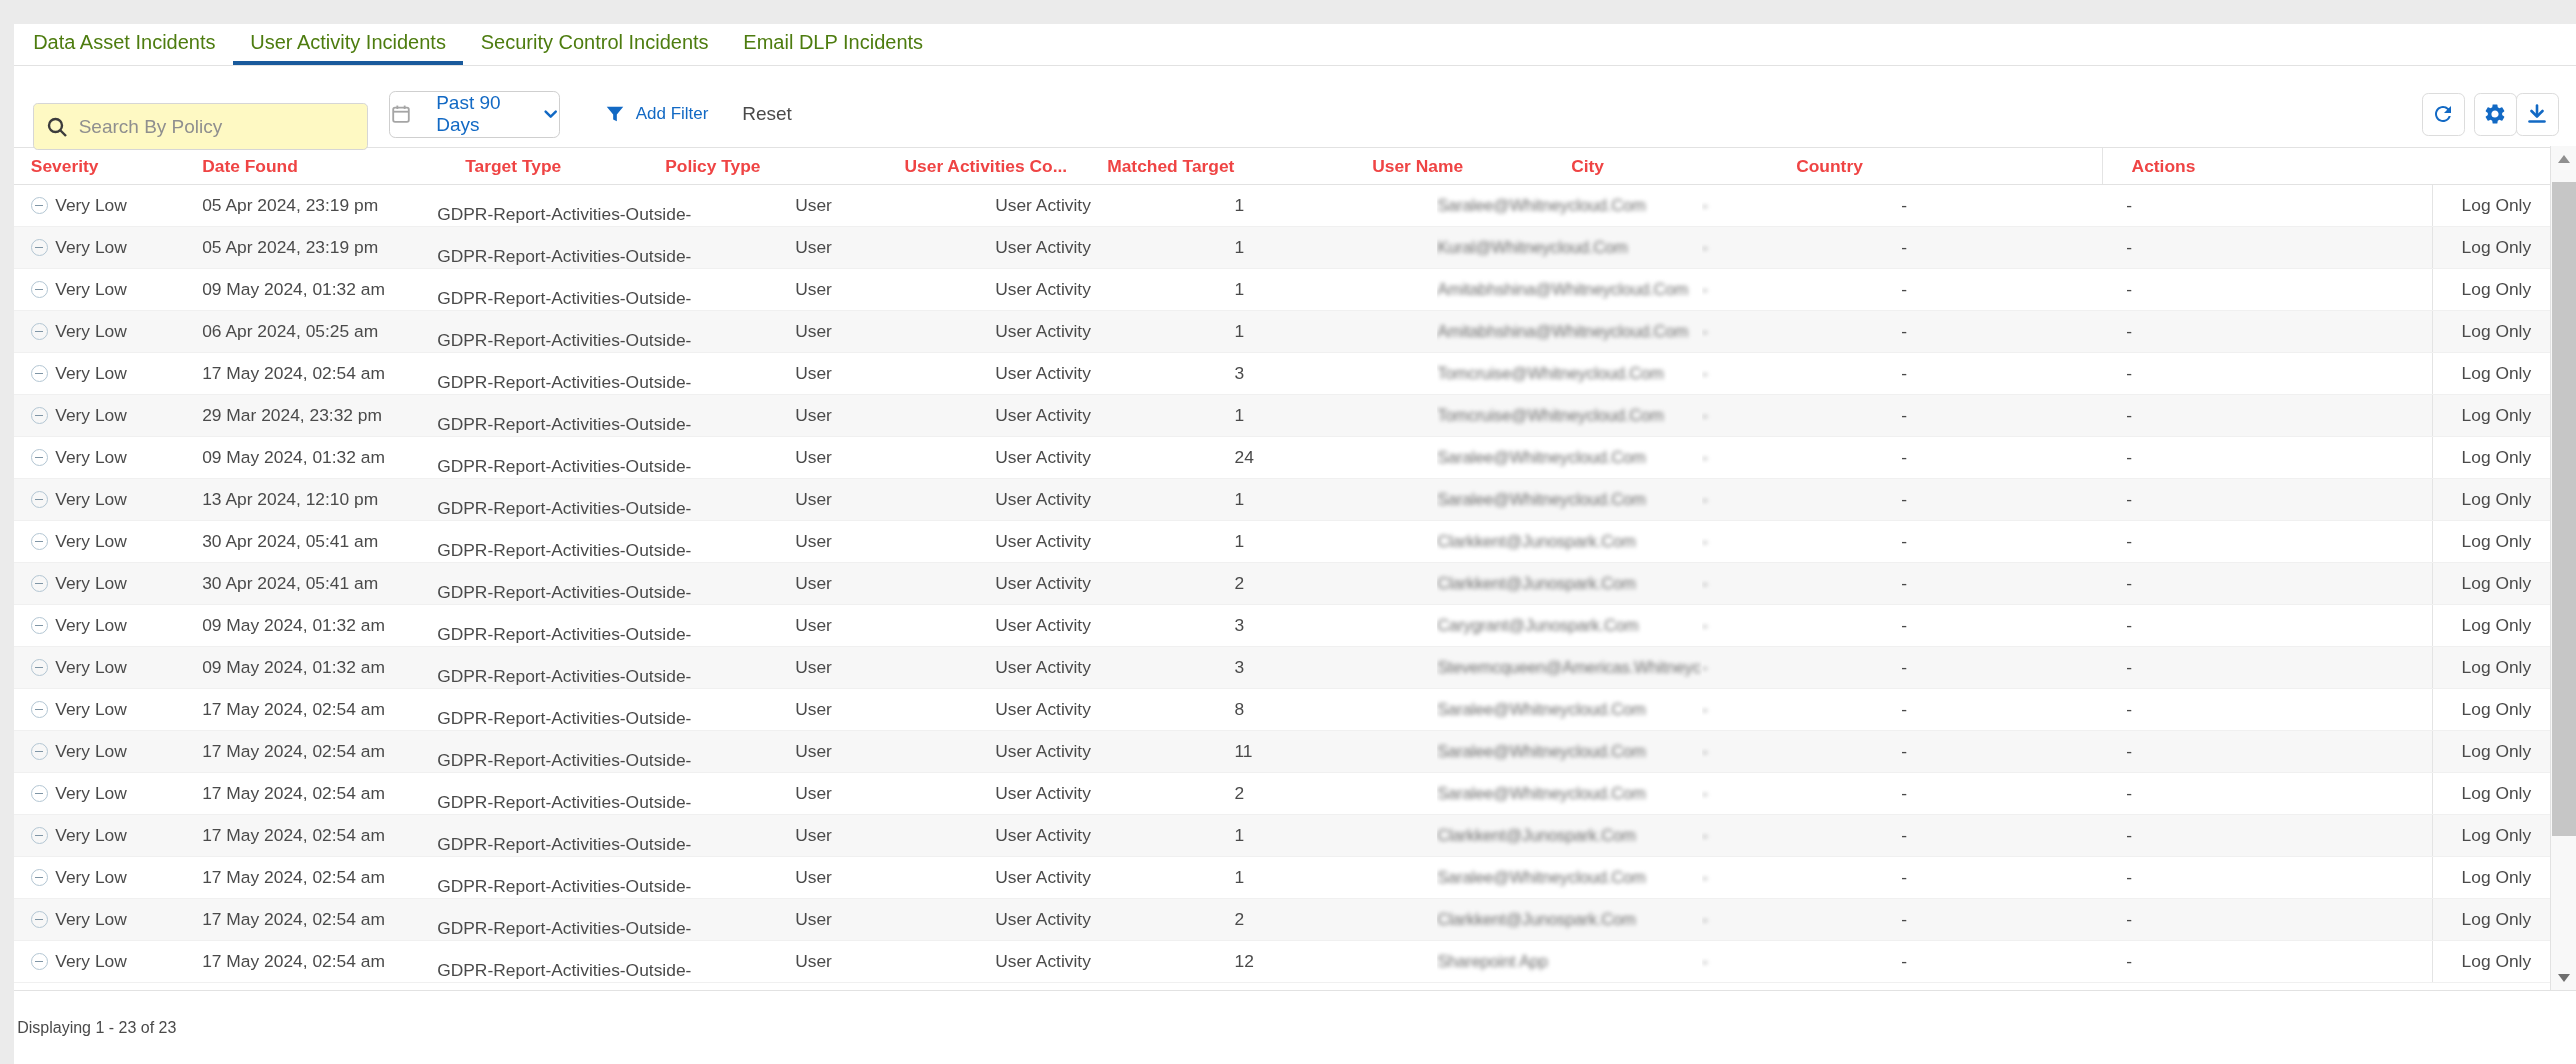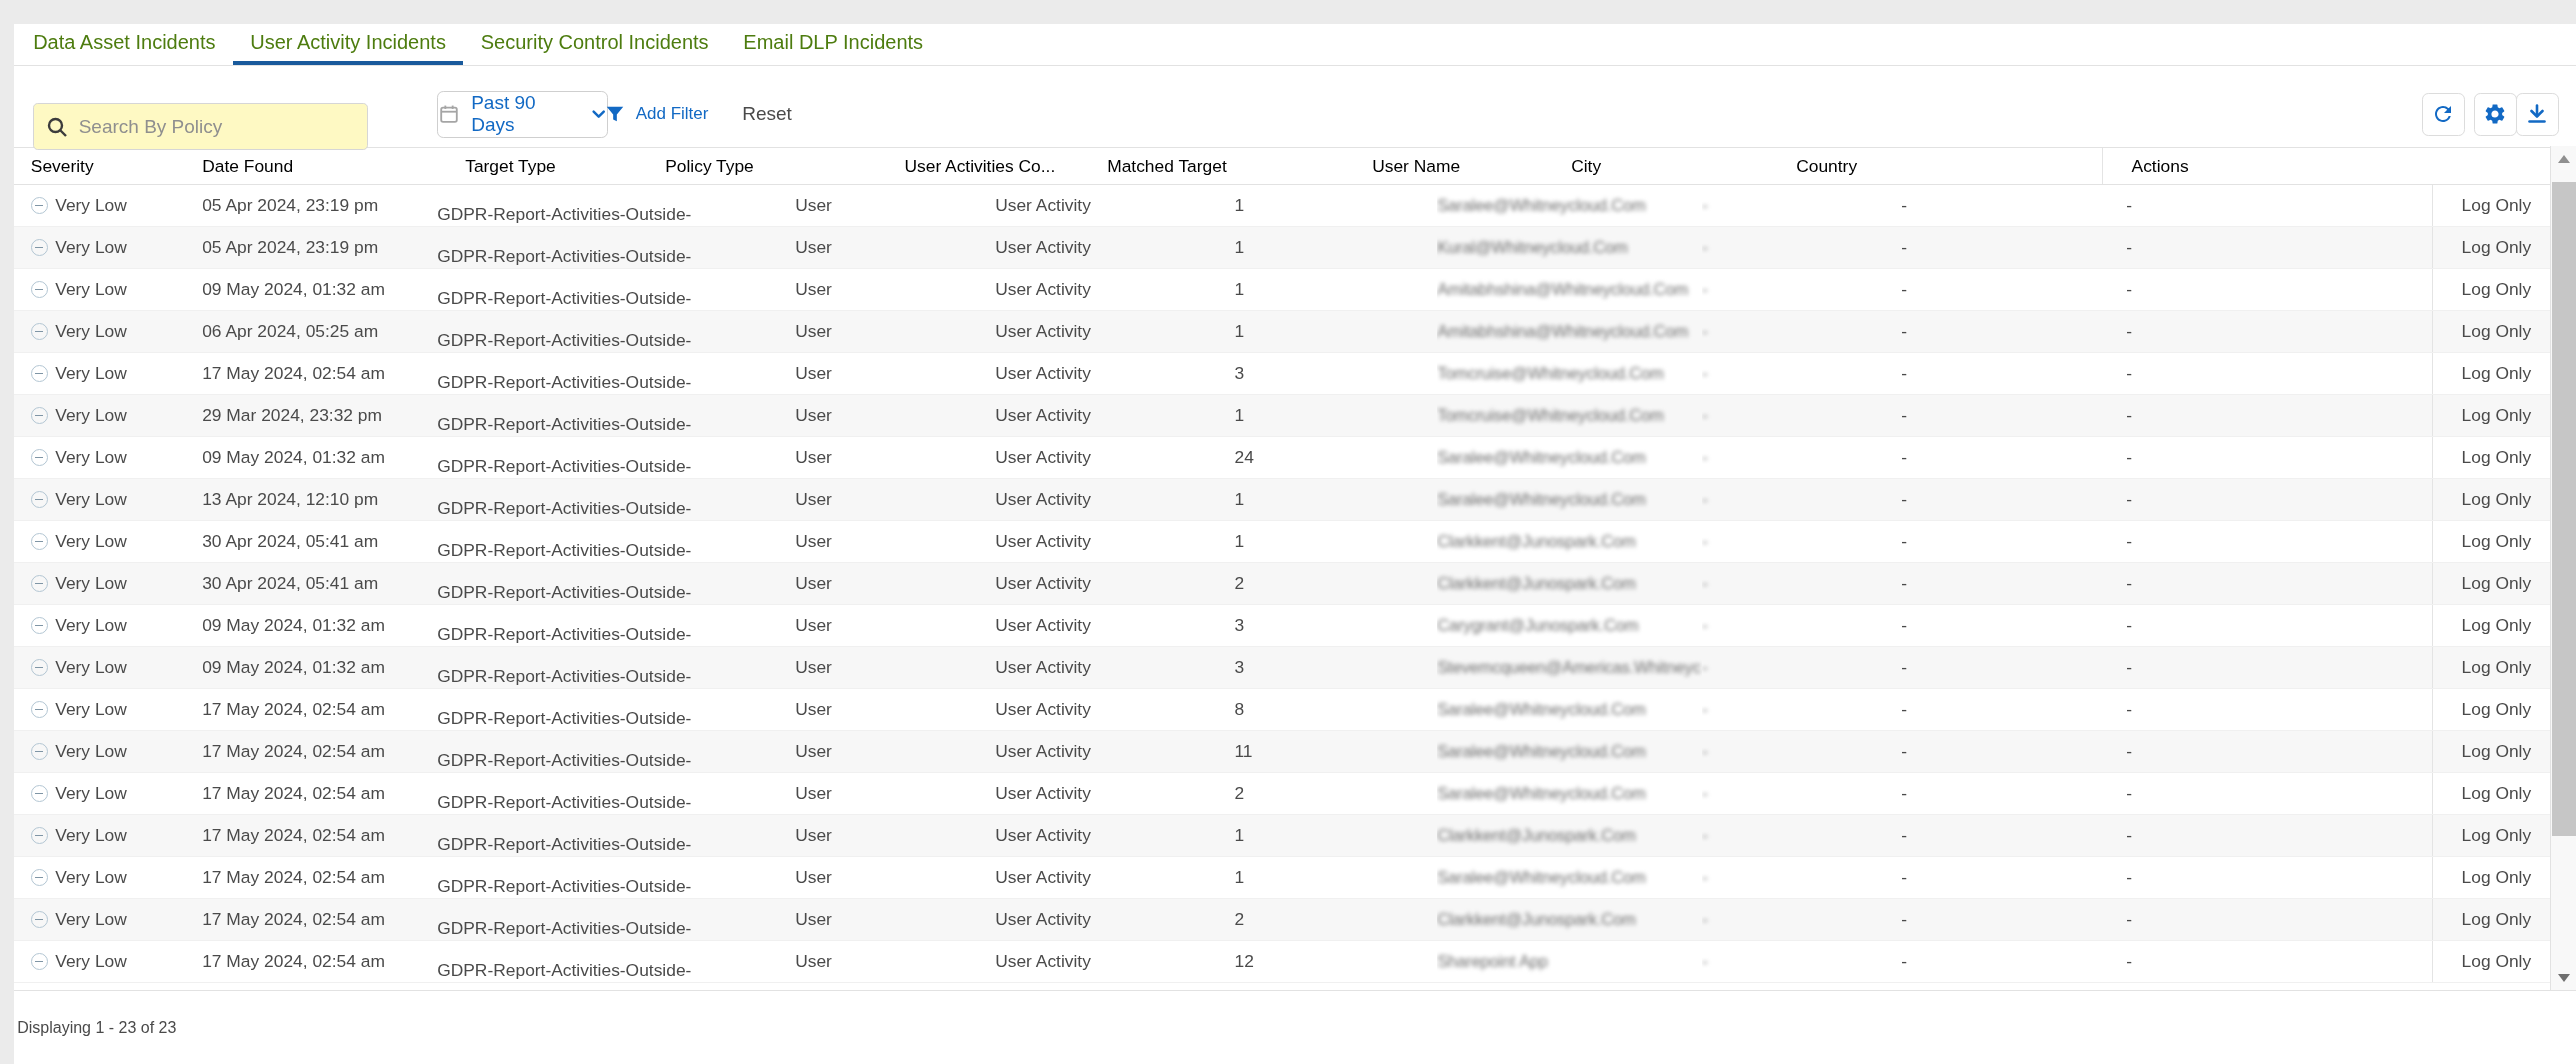--- a/index.html
+++ b/index.html
@@ -72,24 +72,23 @@
   .search-box input::placeholder { color: #8f8f8f; }
   .date-btn {
     position: absolute;
     left: 375px; top: 24.5px;
     width: 171px; height: 47px;
     border: 0.8px solid #cfcfcf;
     border-radius: 6.3px;
     display: flex;
     align-items: center;
     justify-content: center;
-    gap: 11px;
+    gap: 24px;
     cursor: pointer;
     background: #fff;
-    margin-left: 48px;
   }
   .date-btn .label { font-size: 19px; color: #1269c4; }
   .filter-btn {
     position: absolute;
     left: 590px; top: 24.5px; height: 47px;
     display: flex; align-items: center; gap: 9.5px;
     cursor: pointer;
   }
   .filter-btn .label { font-size: 17px; color: #1269c4; }
   .reset-btn {
@@ -119,21 +118,21 @@
   .thead {
     flex: none;
     height: 38px;
     display: flex;
     border-top: 0.8px solid #e2e2e2;
     border-bottom: 0.8px solid #e2e2e2;
     background: #fff;
   }
   .th {
     display: flex; align-items: center;
-    font-size: 17.4px; font-weight: 400; color: #000000;
+    font-size: 17.4px; font-weight: 700; color: #ef4444;
     white-space: nowrap; overflow: hidden;
   }
   .tbody { flex: 1 1 auto; overflow: hidden; }
   .tr {
     display: flex;
     height: 42px;
     border-bottom: 0.8px solid #f0f0f0;
     background: #fff;
     cursor: pointer;
   }

